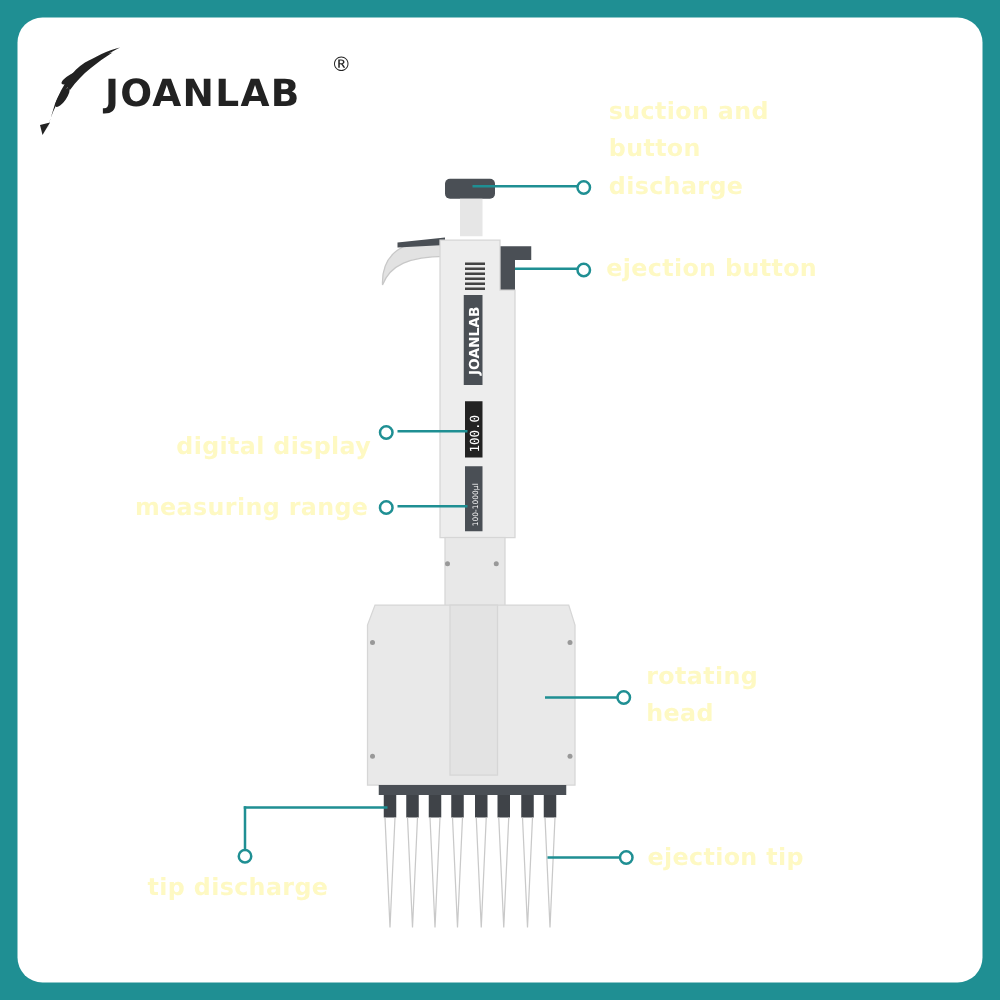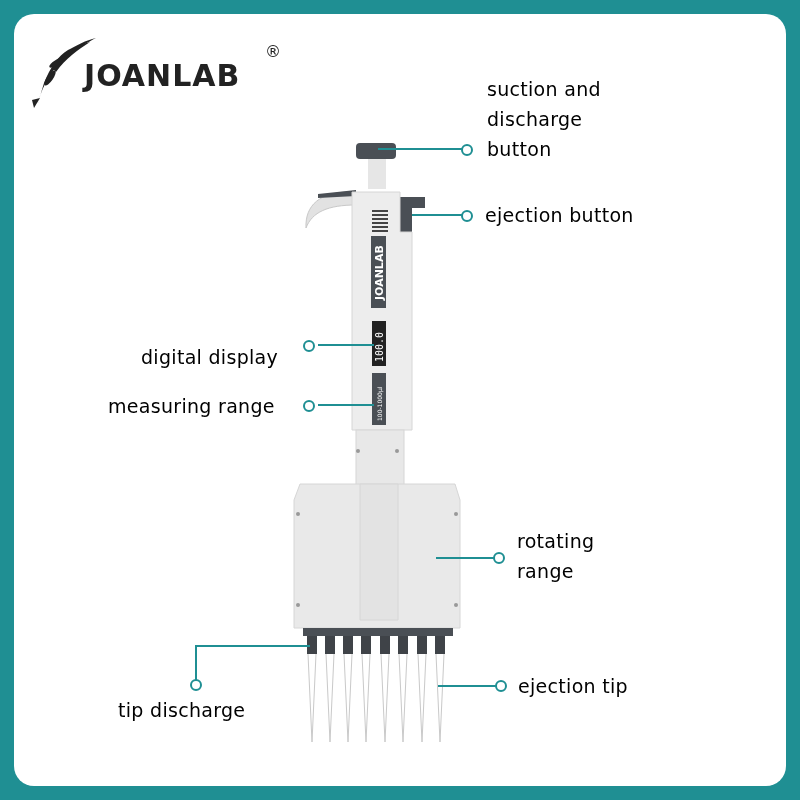--- a/index.html
+++ b/index.html
@@ -1,19 +1,19 @@
 <!DOCTYPE html>
 <html><head>
 <meta charset="utf-8">
 <style>
   html,body{margin:0;padding:0;}
   body{width:800px;height:800px;background:#1f8f93;position:relative;overflow:hidden;font-family:"DejaVu Sans","Liberation Sans",sans-serif;}
   .card{position:absolute;left:14px;top:14px;width:772px;height:772px;background:#fff;border-radius:20px;}
   .abs{position:absolute;}
-  .label{position:absolute;color:#000000;font-size:19px;line-height:30px;letter-spacing:0.3px;}
+  .label{position:absolute;color:#fef9c3;font-size:19px;line-height:30px;letter-spacing:0.3px;font-weight:bold;}
   .line{position:absolute;background:#1f8f93;}
   .dot{position:absolute;width:8px;height:8px;border:2.5px solid #1f8f93;border-radius:50%;background:#fff;}
   .brand{position:absolute;left:84px;top:58px;font-family:"DejaVu Sans",sans-serif;font-weight:bold;font-size:30px;letter-spacing:1px;color:#222;}
   .reg{position:absolute;left:265px;top:42px;font-size:16px;color:#222;}
 </style>
 </head>
 <body>
 
 <div class="card"></div>
 
@@ -101,24 +101,24 @@
 <div class="line" style="left:436px;top:557px;width:60px;height:2px"></div>
 <div class="dot" style="left:493px;top:552px"></div>
 <div class="line" style="left:195px;top:645px;width:115px;height:2px"></div>
 <div class="line" style="left:195px;top:645px;width:2px;height:35px"></div>
 <div class="dot" style="left:190px;top:679px"></div>
 <div class="line" style="left:438px;top:685px;width:58px;height:2px"></div>
 <div class="dot" style="left:495px;top:680px"></div>
 
 <div class="label" style="left:487px;top:74px">
   <div>suction and</div>
+  <div>button</div>
   <div>discharge</div>
-  <div>button</div>
 </div>
 <div class="label" style="left:485px;top:200px">ejection button</div>
 <div class="label" style="left:141px;top:342px">digital display</div>
 <div class="label" style="left:108px;top:391px">measuring range</div>
 <div class="label" style="left:517px;top:526px">
   <div>rotating</div>
-  <div>range</div>
+  <div>head</div>
 </div>
 <div class="label" style="left:118px;top:695px">tip discharge</div>
 <div class="label" style="left:518px;top:671px">ejection tip</div>
 
 </body></html>

